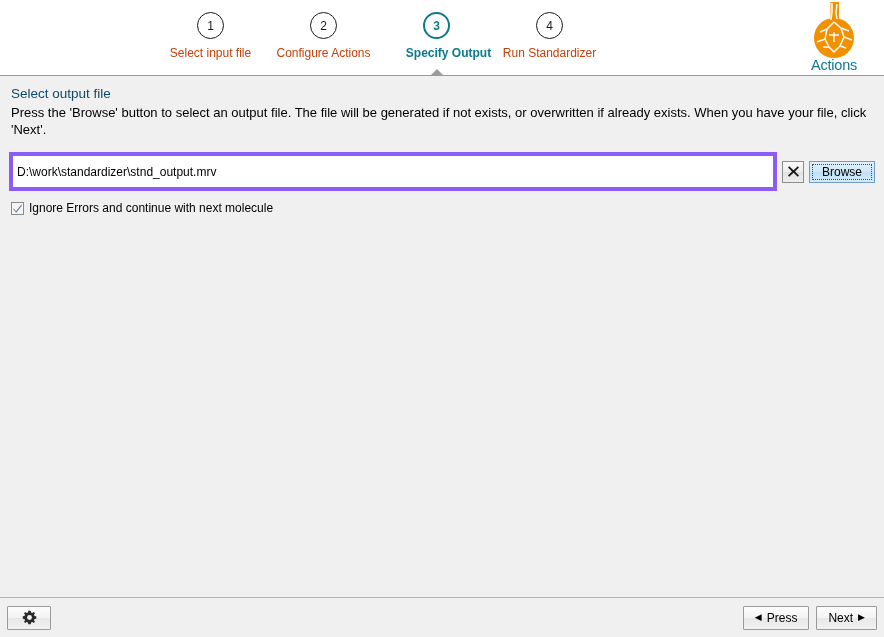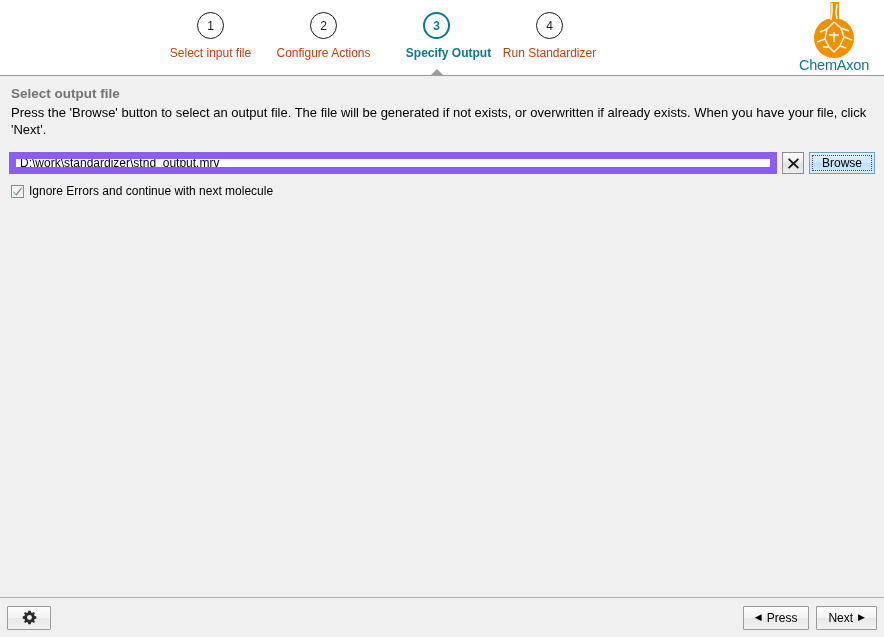--- a/index.html
+++ b/index.html
@@ -111,42 +111,42 @@
 
   
   .content {
     flex: 1 1 auto;
     padding: 10px 9px 0 9px;
     background: #f0f0f0;
     position: relative;
   }
   .page-title {
     font-size: 13.5px;
-    font-weight: bold;
-    color: #737373;
+    font-weight: normal;
+    color: #0c4a6e;
     margin: 0 0 3px 2px;
   }
   .page-desc {
     font-size: 13px;
     line-height: 17px;
     color: #000;
     margin: 0 5px 0 2px;
     max-width: 868px;
   }
 
   .file-row {
     display: flex;
     align-items: center;
     margin-top: 14px;
     gap: 5px;
   }
   .file-input {
     flex: 1 1 auto;
-    height: 22px;
-    border: 7px solid #8b5cf6;
+    height: 39px;
+    border: 4px solid #8b5cf6;
     background: #ffffff;
     font-family: "Liberation Sans", sans-serif;
     font-size: 12px;
     color: #000;
     padding: 0 4px;
     outline: none;
     border-radius: 0;
   }
   .clear-btn {
     width: 22px; height: 22px;
@@ -297,21 +297,21 @@
           <path d="M40 26 L43 35 L39 44"></path>
           <path d="M24 37 L16 40"></path>
           <path d="M43 35 L51 38"></path>
           <path d="M28 45 L33 50 L39 44"></path>
           <path d="M33 30 L33 40"></path>
           <path d="M28 33 L38 33"></path>
           <path d="M22 45 L28 45"></path>
           <path d="M39 44 L45 46"></path>
         </g>
       </svg>
-      <div class="logo-text">ChemAxon</div>
+      <div class="logo-text">Actions</div>
     </div>
 
   </div>
 
   <div class="content">
 
     <div class="page-title">Select output file</div>
     <div class="page-desc">Press the 'Browse' button to select an output file. The file will be generated if not exists, or overwritten if already exists. When you have your file, click 'Next'.</div>
 
     <div class="file-row">

